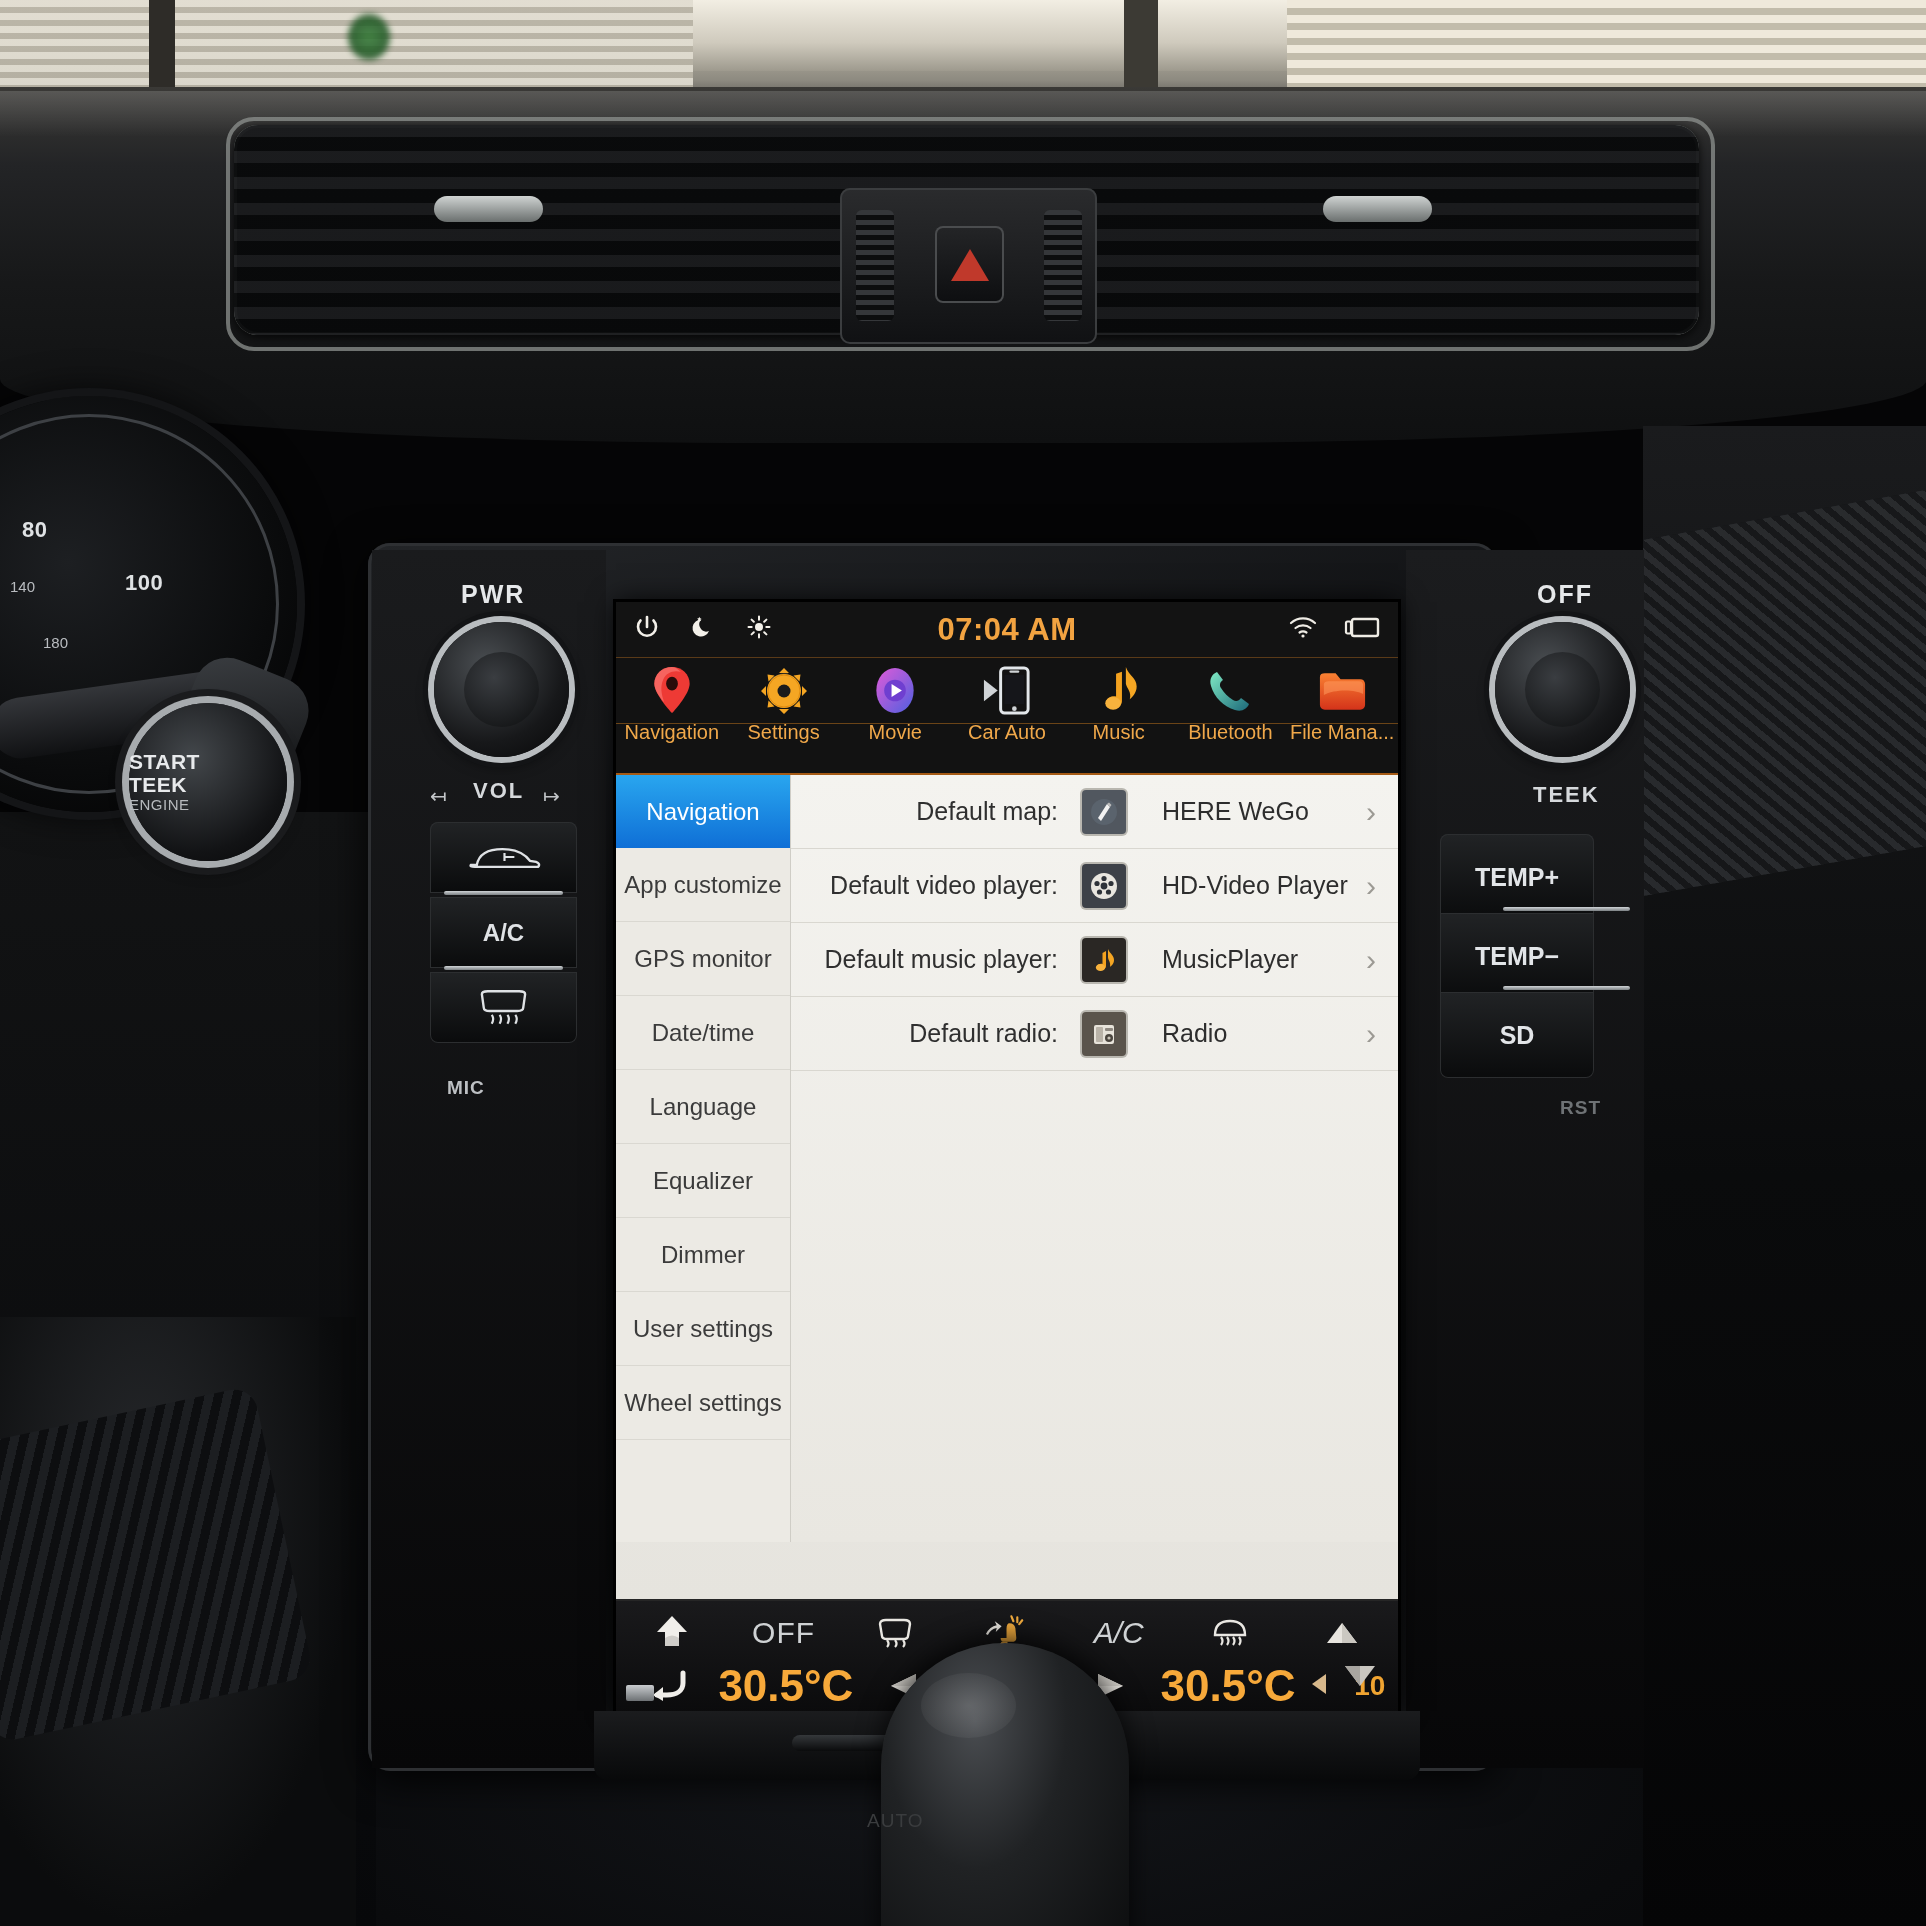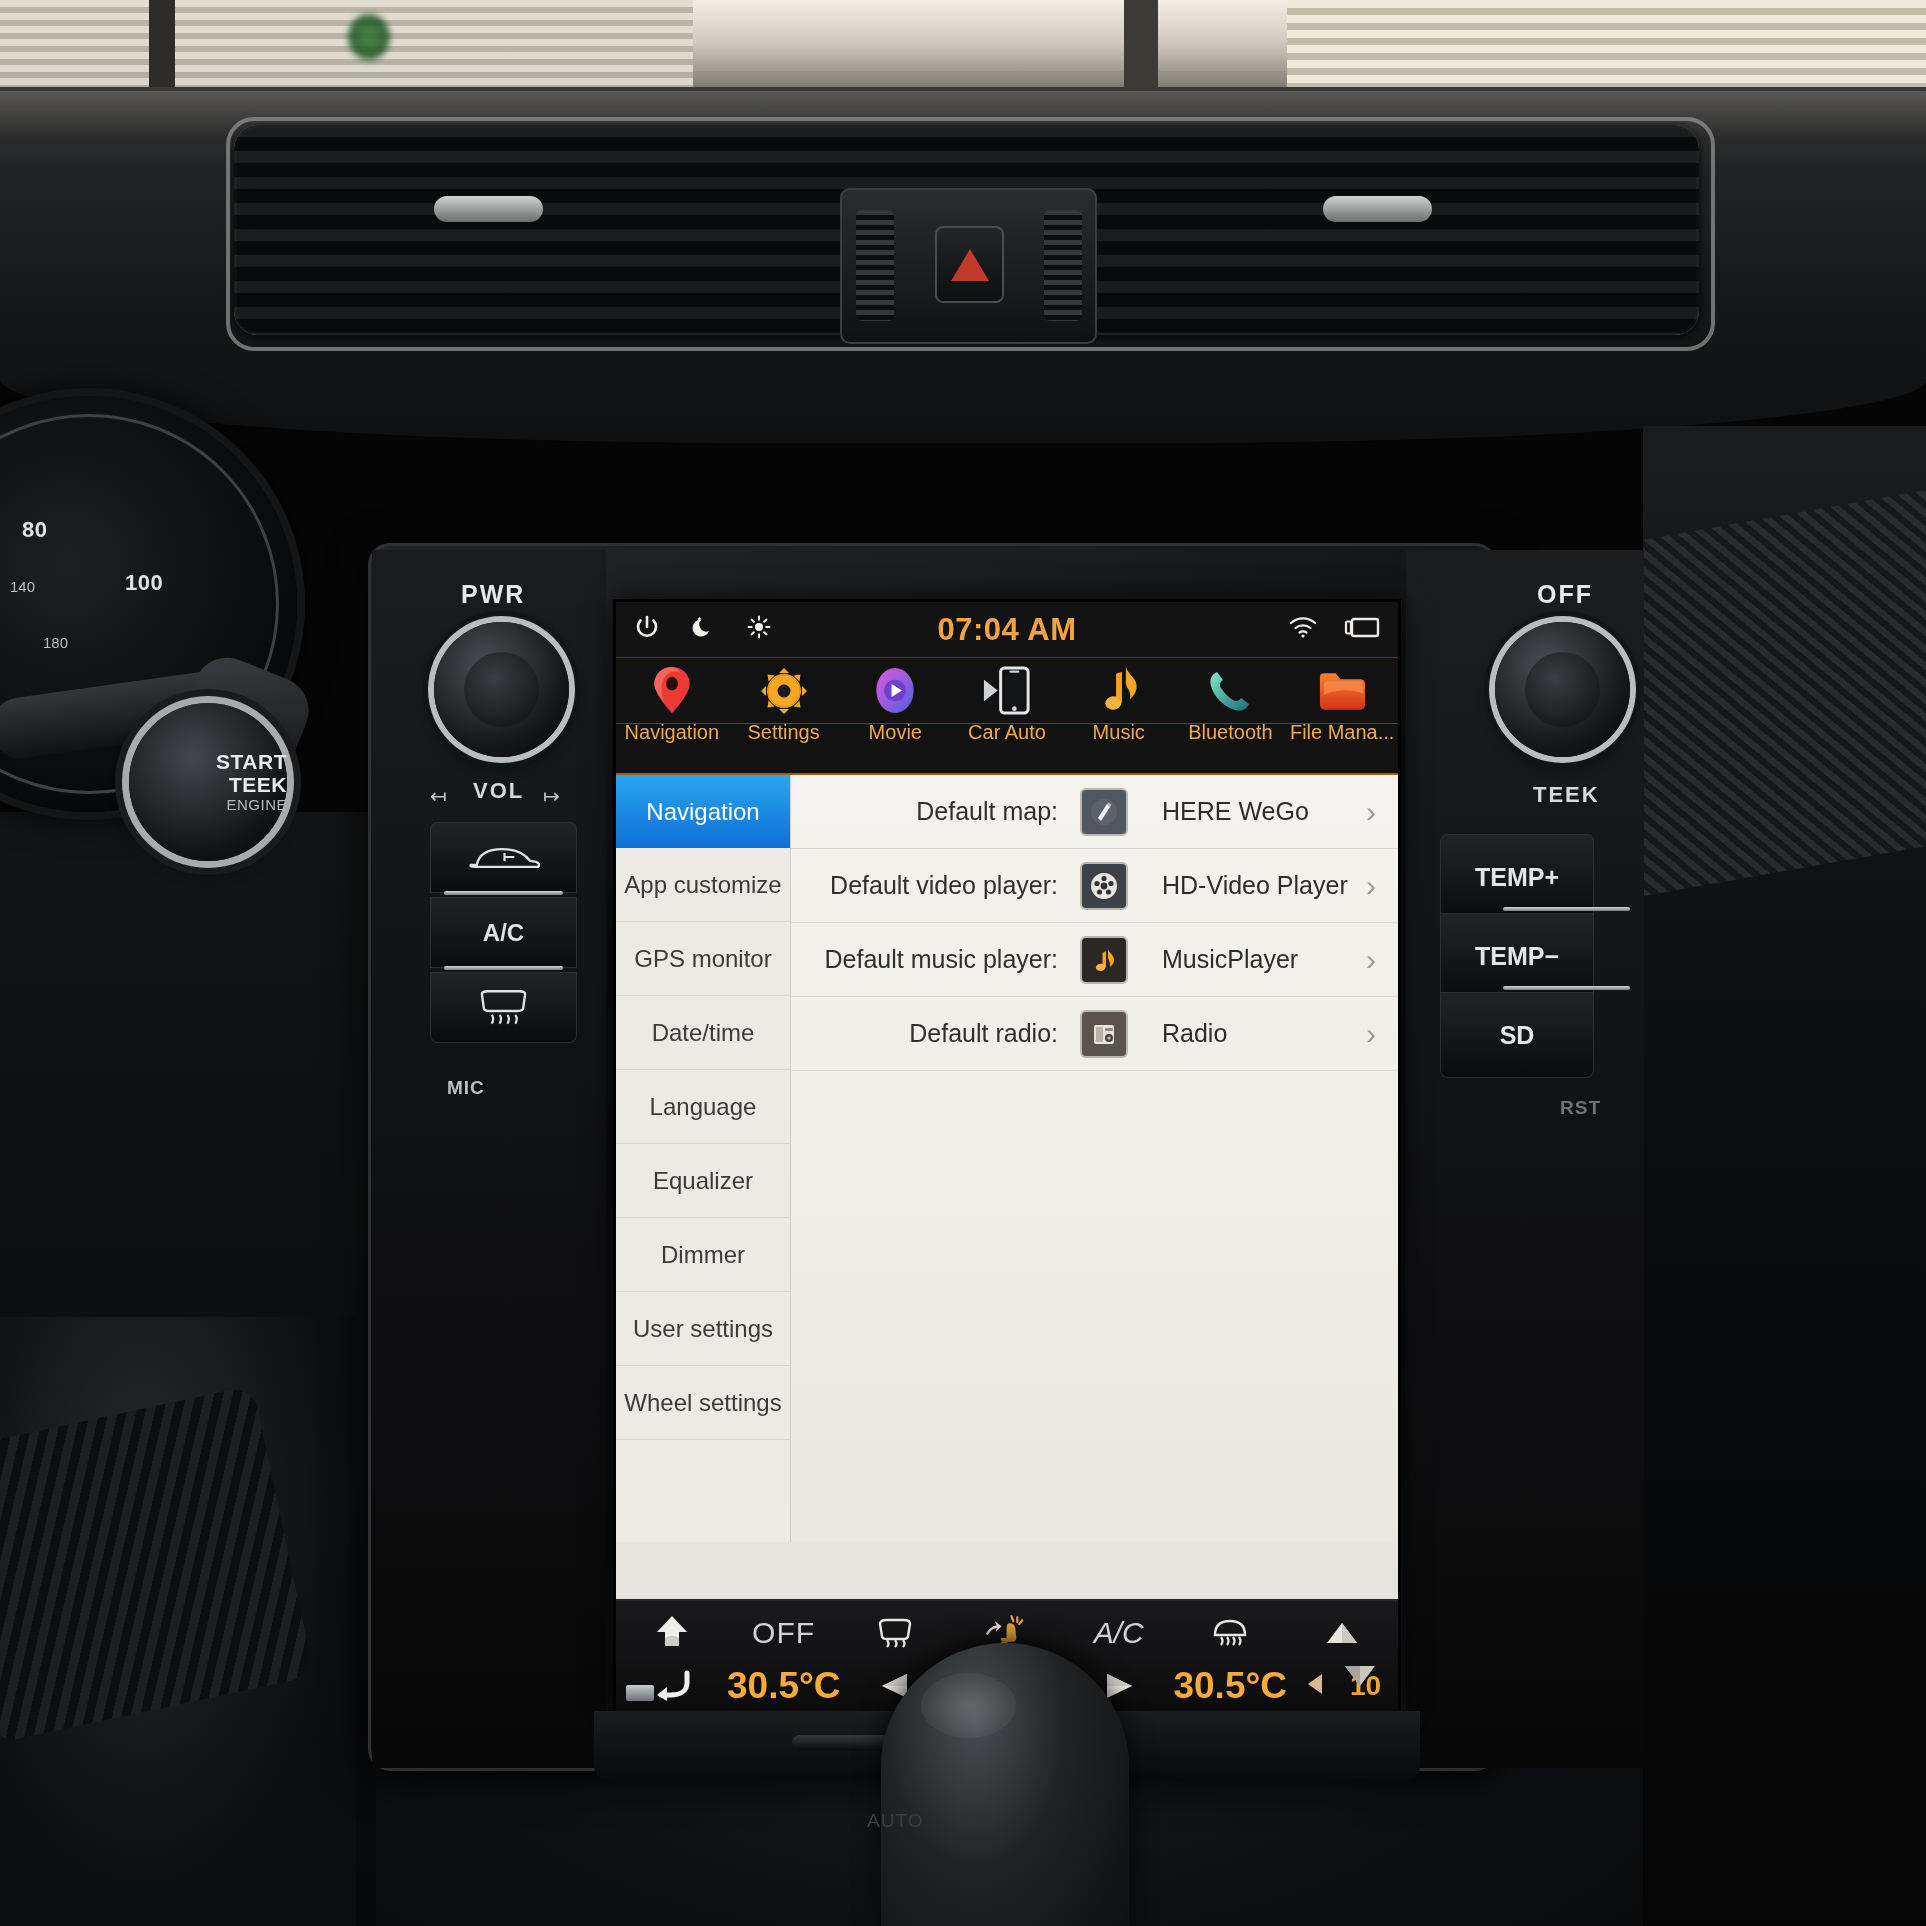--- a/index.html
+++ b/index.html
@@ -72,21 +72,21 @@
 
   
   .stalk{position:absolute;top:683px;left:-10px;width:267px;height:61px;border-radius:30px;
     background:linear-gradient(180deg,#34363a,#101113);transform:rotate(-8deg);}
   .stalk-tip{position:absolute;top:665px;left:180px;width:119px;height:129px;border-radius:34px;
     background:linear-gradient(150deg,#3b3e42,#0b0c0d);transform:rotate(22deg);}
 
   .start-btn{position:absolute;top:703px;left:129px;width:158px;height:158px;border-radius:50%;
     background:radial-gradient(circle at 40% 34%,#43474b,#121315 68%,#050506);
     box-shadow:0 0 0 7px #a7abae, 0 0 0 14px #1a1b1d, 0 6px 18px rgba(0,0,0,.8);
-    display:flex;flex-direction:column;align-items:flex-end;justify-content:center;gap:1px;}
+    display:flex;flex-direction:column;align-items:flex-start;justify-content:center;gap:1px;}
   .start-btn span{color:#e8eaec;font-size:21px;font-weight:bold;line-height:1.05;letter-spacing:0.5px;}
   .start-btn span.eng{font-size:15px;color:#b7babd;font-weight:normal;}
 
   
   .bezel{position:absolute;top:543px;left:368px;width:1129px;height:1228px;border-radius:22px;
     background:linear-gradient(165deg,#232528 0%,#0d0e10 30%,#090a0b 70%,#121315 100%);
     box-shadow:0 0 0 3px #2e3033 inset,0 10px 40px rgba(0,0,0,.9);}
 
   
   .lpanel{position:absolute;top:550px;left:372px;width:234px;height:1218px;
@@ -179,21 +179,21 @@
   .row-val{flex:1;padding-left:36px;font-size:25px;color:#2d2d2d;}
   .row-chev{color:#9c9a94;font-size:30px;padding-right:12px;}
 
   
   .climate{position:relative;height:119px;background:linear-gradient(180deg,#1a1a1c,#0a0a0b);
     border-top:2px solid #262626;}
   .cl-row1{position:absolute;top:8px;left:0;right:0;height:48px;display:flex;align-items:center;}
   .cl-row2{position:absolute;top:55px;left:0;right:0;height:59px;display:flex;align-items:center;}
   .cl-amber{color:#f0a431;font-weight:bold;}
   .cl-grey{color:#cfd2d4;}
-  .temp{font-size:37px;font-weight:bold;color:#f7a93a;}
+  .temp{font-size:44px;font-weight:bold;color:#f7a93a;}
   .cl-cell{flex:1;display:flex;align-items:center;justify-content:center;}
 
   .sd-slot{position:absolute;left:626px;top:1685px;width:28px;height:16px;border-radius:2px;
     background:linear-gradient(180deg,#c9cccf,#6d7174);}
   .screen-chin{position:absolute;top:1711px;left:594px;width:826px;height:69px;border-radius:0 0 14px 14px;
     background:linear-gradient(180deg,#1b1c1e,#08090a);}
   .chin-slot{position:absolute;top:1735px;left:792px;width:198px;height:16px;border-radius:8px;
     background:linear-gradient(180deg,#35383b,#0a0b0c);}
 
   

